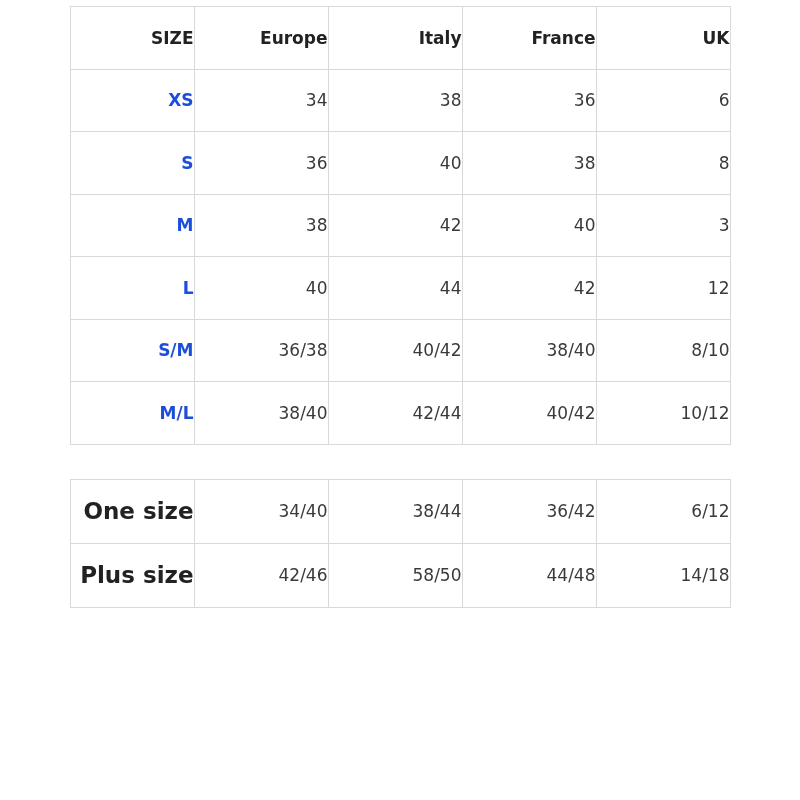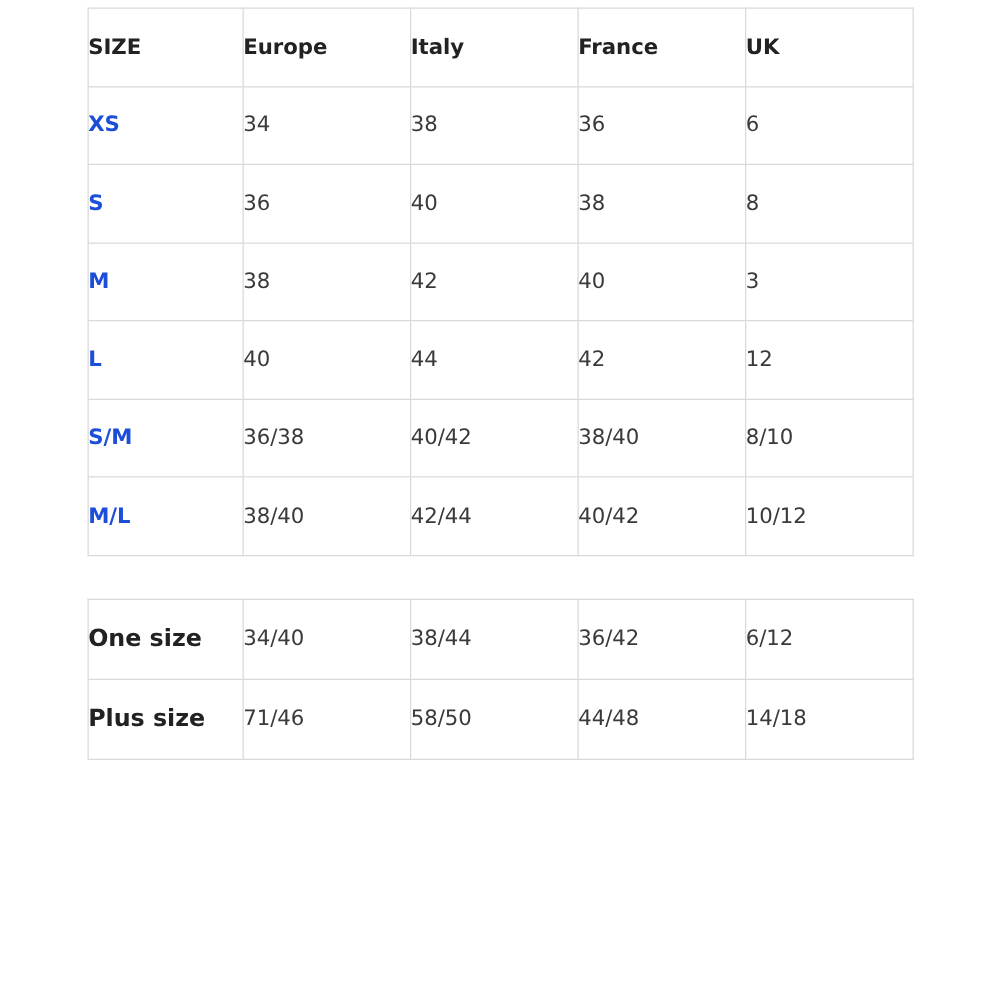--- a/index.html
+++ b/index.html
@@ -23,21 +23,21 @@
   }
   table.size-table {
     border-collapse: collapse;
     table-layout: fixed;
     margin: 0 auto;
     width: 660px;
   }
   table.size-table td,
   table.size-table th {
     border: 1px solid #d9d9d9;
-    text-align: left;
+    text-align: right;
     vertical-align: middle;
     font-weight: normal;
     font-size: 17px;
     color: #3a3a3a;
     padding: 0;
   }
   table.size-table col.c-size { width: 124px; }
   table.size-table col.c-data { width: 134px; }
 
   
@@ -54,21 +54,21 @@
   }
 
   .gap {
     height: 34px;
   }
 
   table.extra-table tr { height: 64px; }
   table.extra-table td.size-col {
     font-weight: bold;
     color: #222222;
-    font-size: 19px;
+    font-size: 23px;
   }
 </style>
 </head>
 <body>
 
 <div class="page">
 
   <table class="size-table main-table">
     <colgroup>
       <col class="c-size">
@@ -145,21 +145,21 @@
     <tbody>
       <tr>
         <td class="size-col">One size</td>
         <td>34/40</td>
         <td>38/44</td>
         <td>36/42</td>
         <td>6/12</td>
       </tr>
       <tr>
         <td class="size-col">Plus size</td>
-        <td>71/46</td>
+        <td>42/46</td>
         <td>58/50</td>
         <td>44/48</td>
         <td>14/18</td>
       </tr>
     </tbody>
   </table>
 
 </div>
 
 </body></html>

